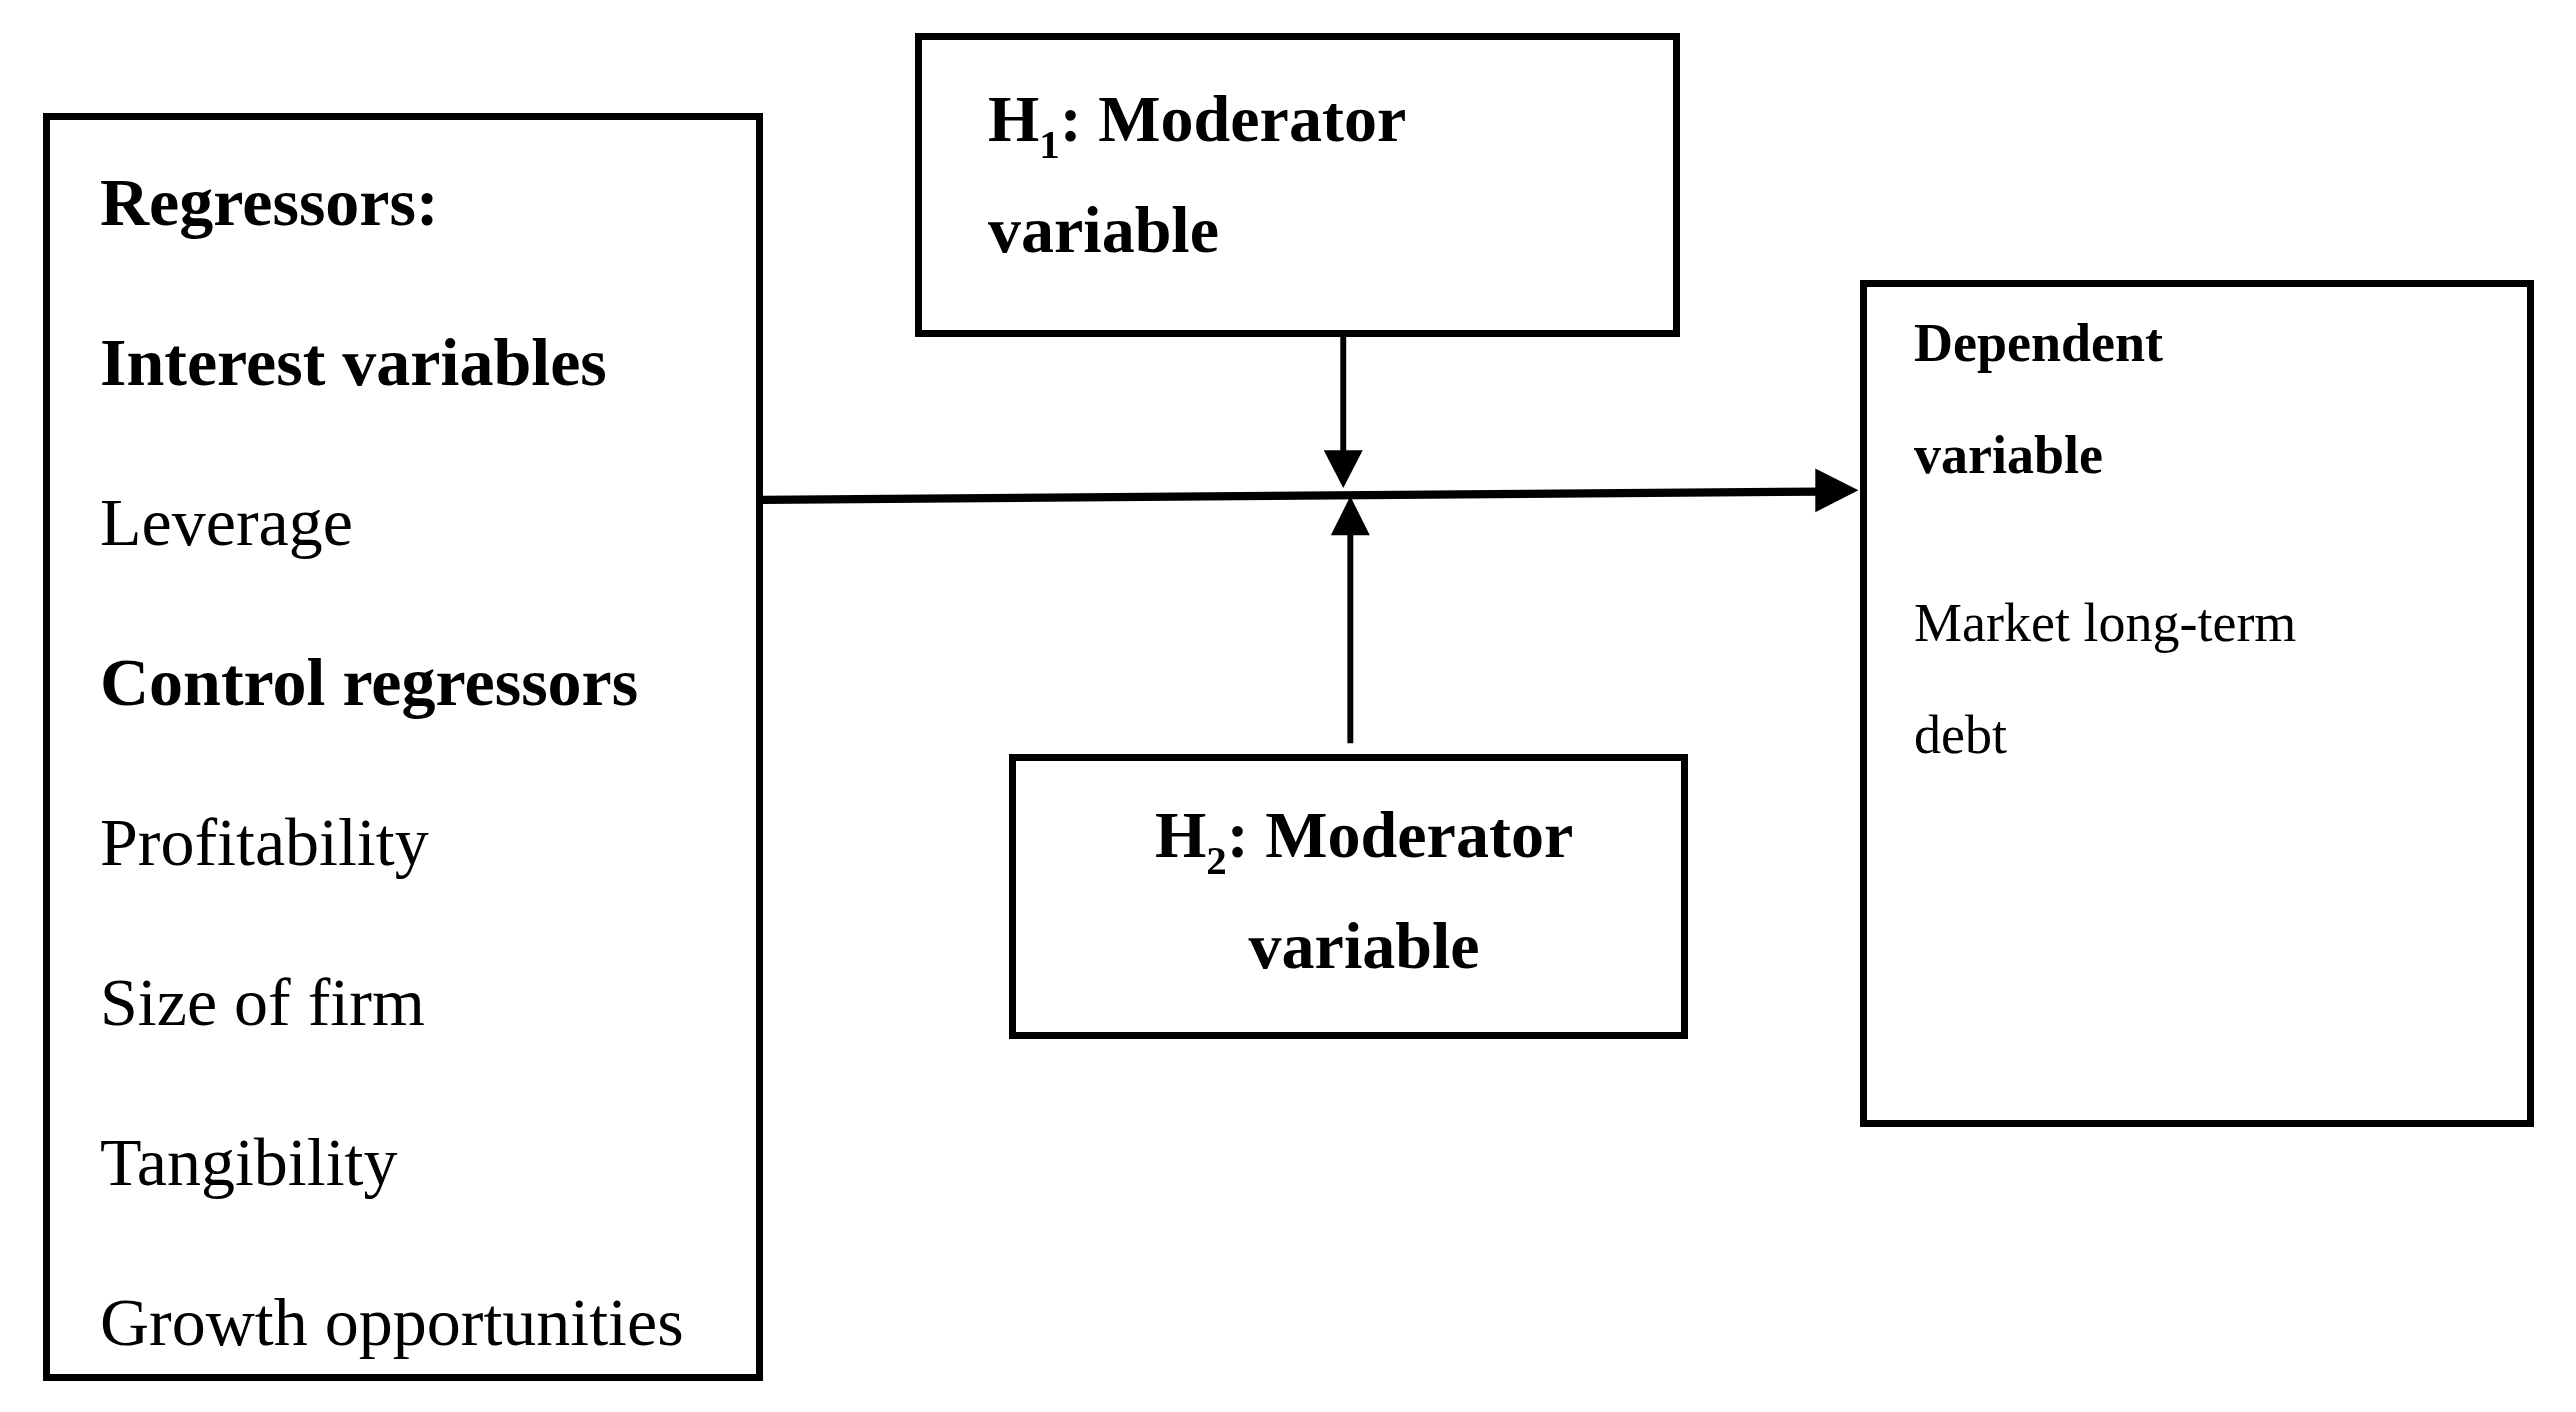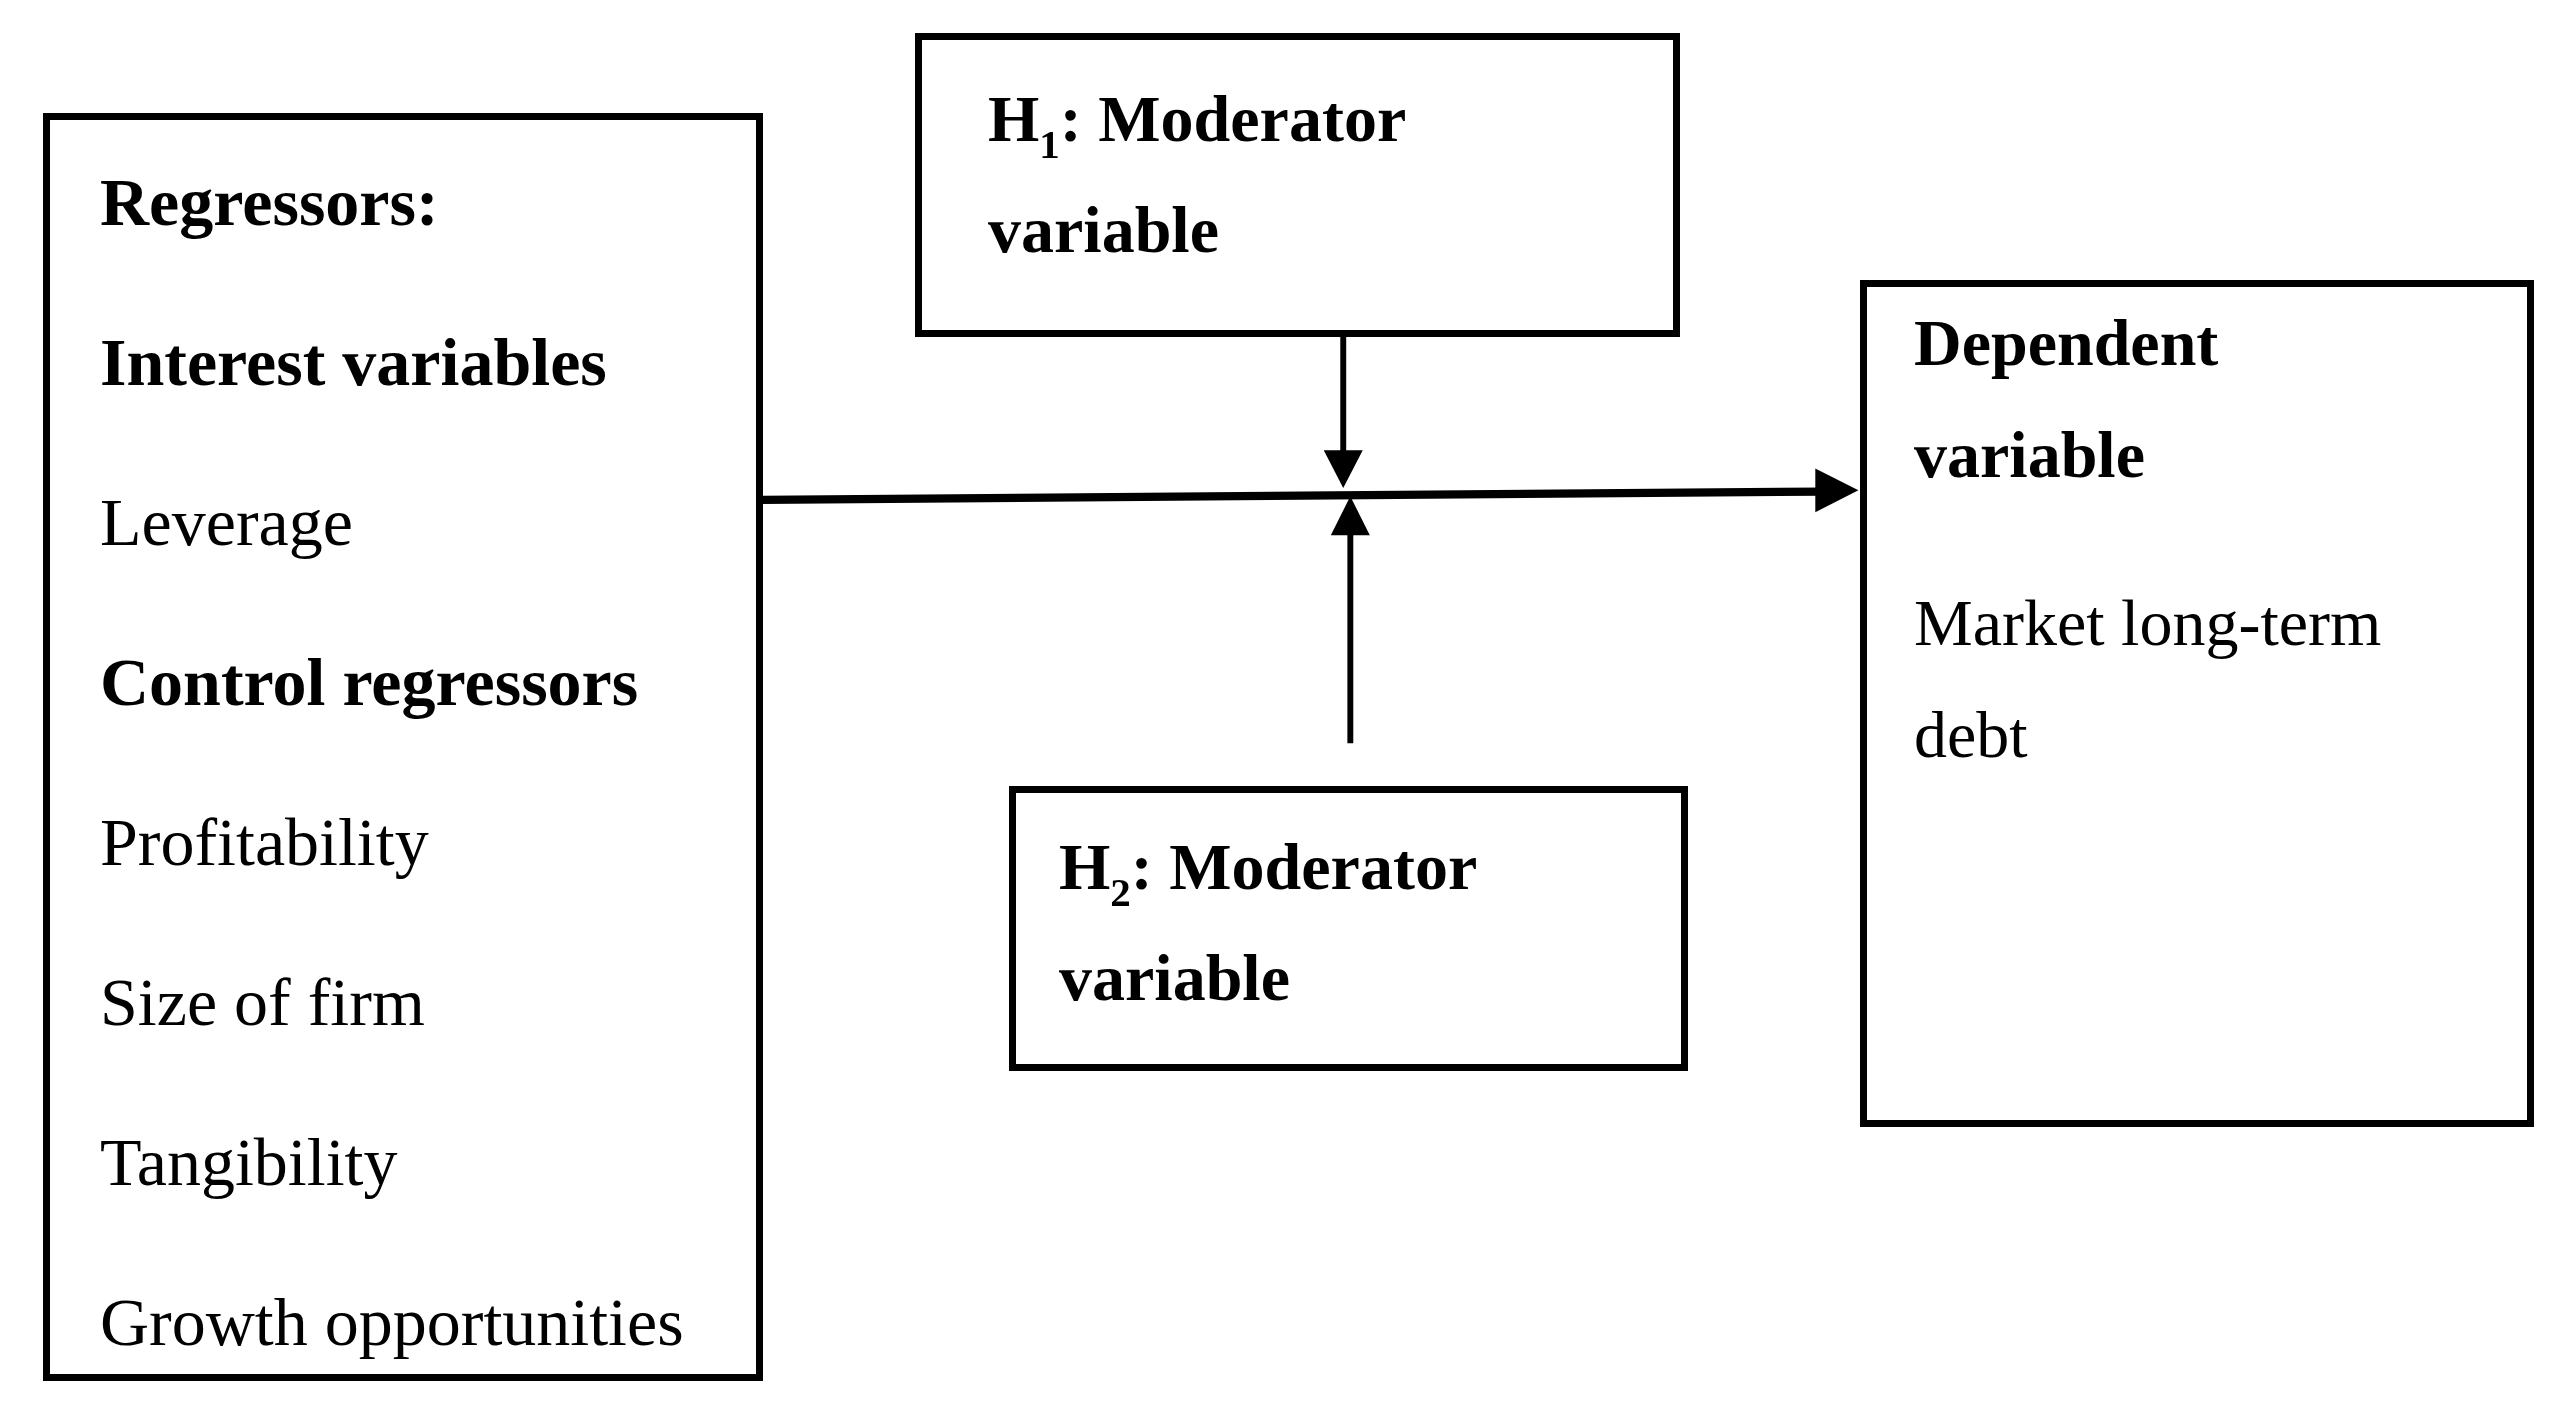--- a/index.html
+++ b/index.html
@@ -35,24 +35,25 @@
   }
   #h1-box {
     left: 915px;
     top: 32.5px;
     width: 765px;
     height: 304px;
     padding: 23.6px 11.8px 0 66px;
   }
   #h2-box {
     left: 1009px;
-    top: 786px;
+    top: 754px;
     width: 679px;
     height: 285px;
     padding: 17.7px 11.8px 0 43px;
+    text-align: center;
   }
   .hypo-line {
     line-height: 111px;
     font-size: 66px;
     font-weight: bold;
     white-space: nowrap;
   }
   .hypo-line sub {
     font-size: 41px;
     line-height: 0;
@@ -63,21 +64,21 @@
     top: 280px;
     width: 674px;
     height: 847px;
     padding: 0 11.8px 0 47px;
   }
   #right-box .para {
     margin: 0 0 56px 0;
   }
   #right-box .rline {
     line-height: 112px;
-    font-size: 66px;
+    font-size: 54px;
     white-space: nowrap;
   }
   .bold { font-weight: bold; }
   .regular { font-weight: normal; }
   #arrow-layer {
     position: absolute;
     left: 0;
     top: 0;
     width: 2576px;
     height: 1412px;

